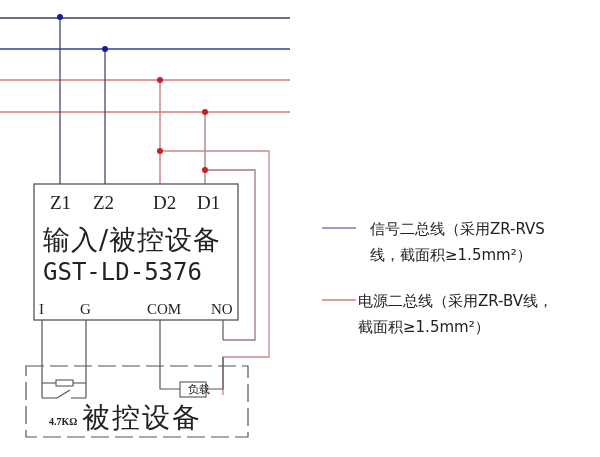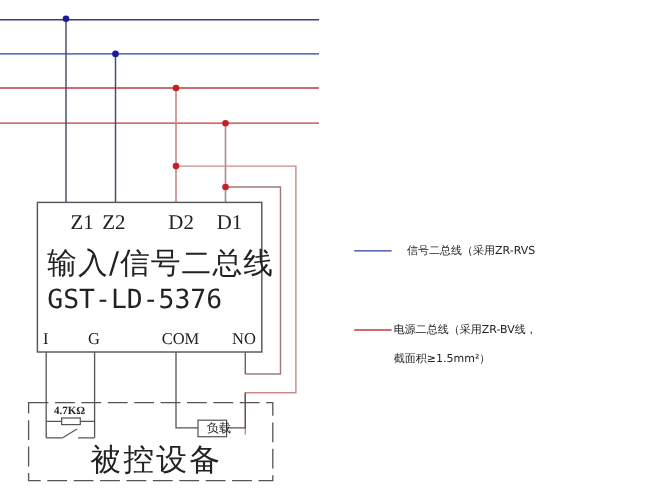--- a/index.html
+++ b/index.html
@@ -4,23 +4,23 @@
 <style>
   html, body { margin:0; padding:0; background:#ffffff; }
   body { width:600px; height:457px; position:relative; overflow:hidden; font-family:"DejaVu Serif", serif; }
   #diagram { position:absolute; left:0; top:0; }
   .lbl { position:absolute; color:#222; white-space:nowrap; line-height:1; }
   .term { font-family:"Liberation Serif", "DejaVu Serif", serif; font-size:19px; }
   .term-sm { font-family:"Liberation Serif", "DejaVu Serif", serif; font-size:15px; }
   .title-cn { font-family:"DejaVu Sans", sans-serif; font-size:27px; letter-spacing:1px; }
   .model { font-family:"DejaVu Sans Mono", monospace; font-size:24px; letter-spacing:0px; }
   .device { font-family:Liberation Sans, sans-serif; font-size:28px; letter-spacing:2px; }
-  .legend-text { font-family:"DejaVu Sans", sans-serif; font-size:10px; color:#222; line-height:26px; }
+  .legend-text { font-family:"DejaVu Sans", sans-serif; font-size:15px; color:#222; line-height:26px; }
   .load { font-family:"DejaVu Sans", sans-serif; font-size:11px; }
-  .res { font-family:"Liberation Serif", serif; font-size:10px; font-weight:bold; }
+  .res { font-family:"Liberation Serif", serif; font-size:10px; font-weight:bold;margin-top:48px; }
 </style>
 </head>
 <body>
 
 <svg id="diagram" width="600" height="457" viewBox="0 0 600 457" xmlns="http://www.w3.org/2000/svg">
 
   <line x1="0" y1="18" x2="290" y2="18" stroke="#3a3f6e" stroke-width="1.3"></line>
   <line x1="0" y1="49" x2="290" y2="49" stroke="#2f3fa8" stroke-width="1.3"></line>
 
   <line x1="0" y1="80" x2="290" y2="80" stroke="#c0393b" stroke-width="1.2"></line>
@@ -61,36 +61,37 @@
   <line x1="42" y1="398" x2="57" y2="398" stroke="#555" stroke-width="1.1"></line>
   <line x1="57" y1="398" x2="70" y2="390" stroke="#555" stroke-width="1.1"></line>
   <line x1="71" y1="398" x2="86" y2="398" stroke="#555" stroke-width="1.1"></line>
 
   <rect x="180" y="382" width="26" height="15" fill="#fff" stroke="#555" stroke-width="1.1"></rect>
 
   <line x1="322" y1="228" x2="356" y2="228" stroke="#2c3e9a" stroke-width="1.2"></line>
   <line x1="322" y1="300" x2="356" y2="300" stroke="#c0393b" stroke-width="1.2"></line>
 </svg>
 
-<div class="lbl term" style="left:64px;top:193px;font-family:Liberation Serif, serif;">Z1</div>
+<div class="lbl term" style="left:50px;top:193px;font-family:Liberation Serif, serif;">Z1</div>
 <div class="lbl term" style="left:93px;top:193px;">Z2</div>
 <div class="lbl term" style="left:153px;top:193px;">D2</div>
 <div class="lbl term" style="left:197px;top:193px;">D1</div>
 
-<div class="lbl title-cn" style="left:43px;top:226px;">输入/信号二总线</div>
+<div class="lbl title-cn" style="left:43px;top:226px;">输入/被控设备</div>
 <div class="lbl model" style="left:43px;top:260px;">GST-LD-5376</div>
 
 <div class="lbl term-sm" style="left:39px;top:302px;">I</div>
 <div class="lbl term-sm" style="left:80px;top:302px;">G</div>
 <div class="lbl term-sm" style="left:147px;top:302px;">COM</div>
 <div class="lbl term-sm" style="left:211px;top:302px;">NO</div>
 
 <div class="lbl res" style="left:49px;top:369px;">4.7KΩ</div>
 <div class="lbl load" style="left:188px;top:384px;">负载</div>
 <div class="lbl device" style="left:82px;top:404px;">被控设备</div>
 
 <div class="lbl legend-text" style="left:370px;top:216px;">
   <div>信号二总线（采用ZR-RVS</div>
+  <div>线，截面积≥1.5mm²）</div>
 </div>
 <div class="lbl legend-text" style="left:358px;top:288px;">
   <div>电源二总线（采用ZR-BV线，</div>
   <div>截面积≥1.5mm²）</div>
 </div>
 
 </body></html>

